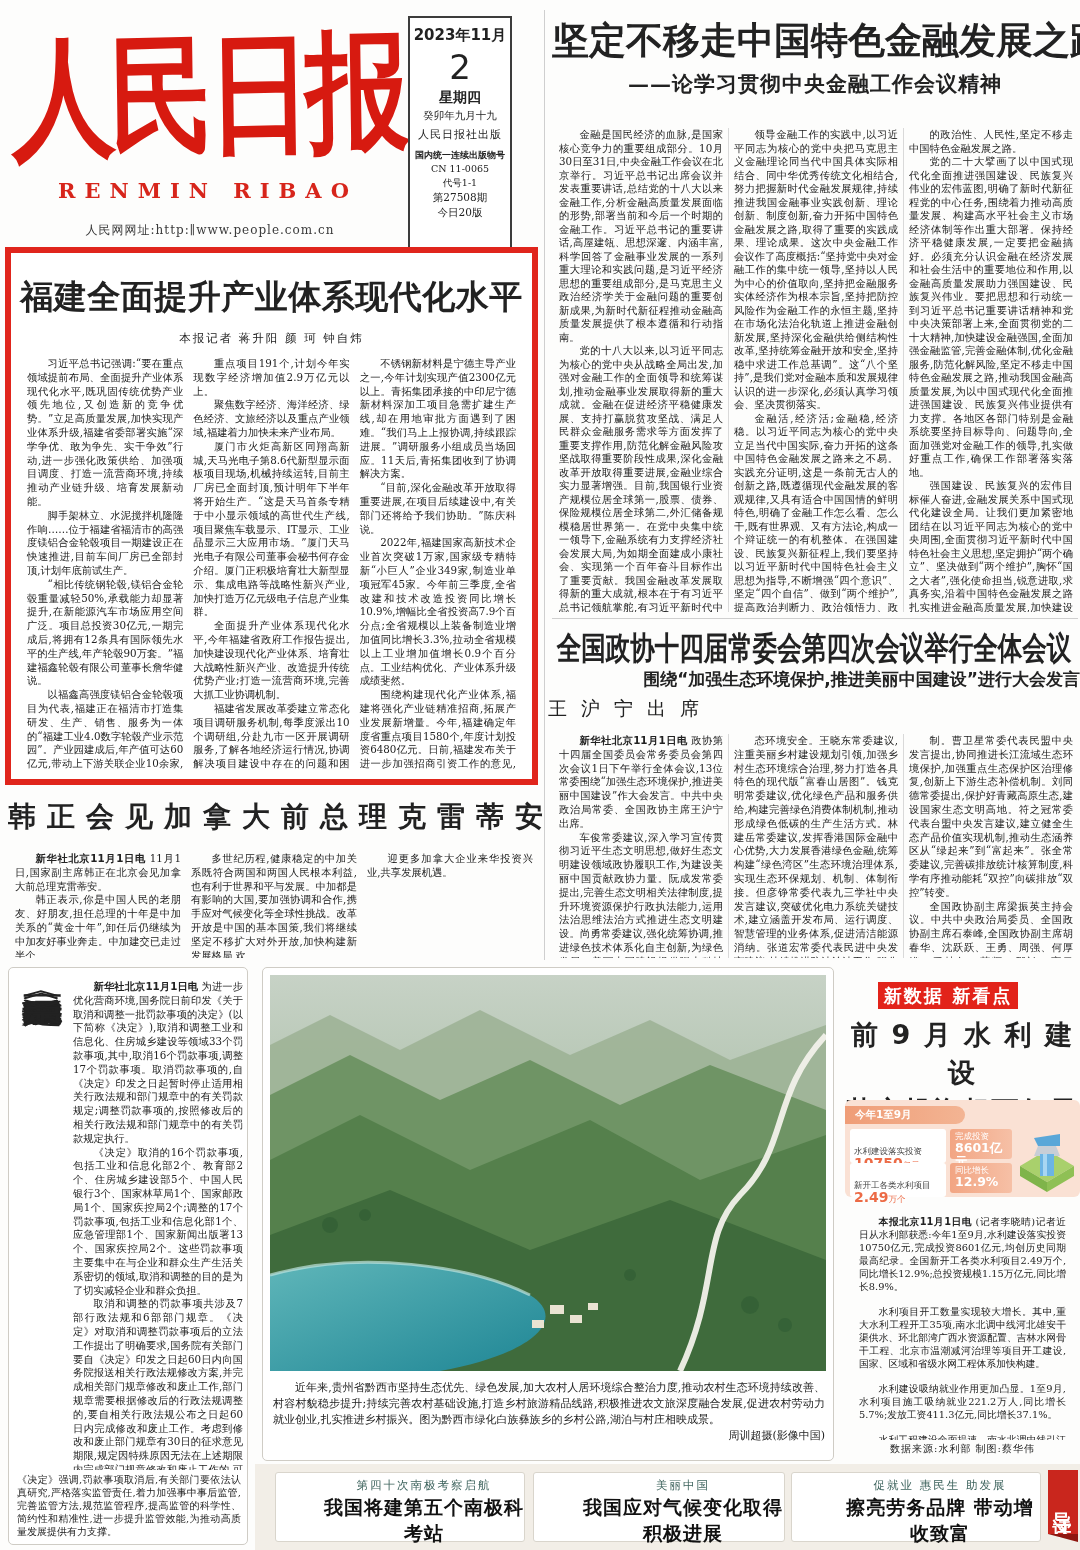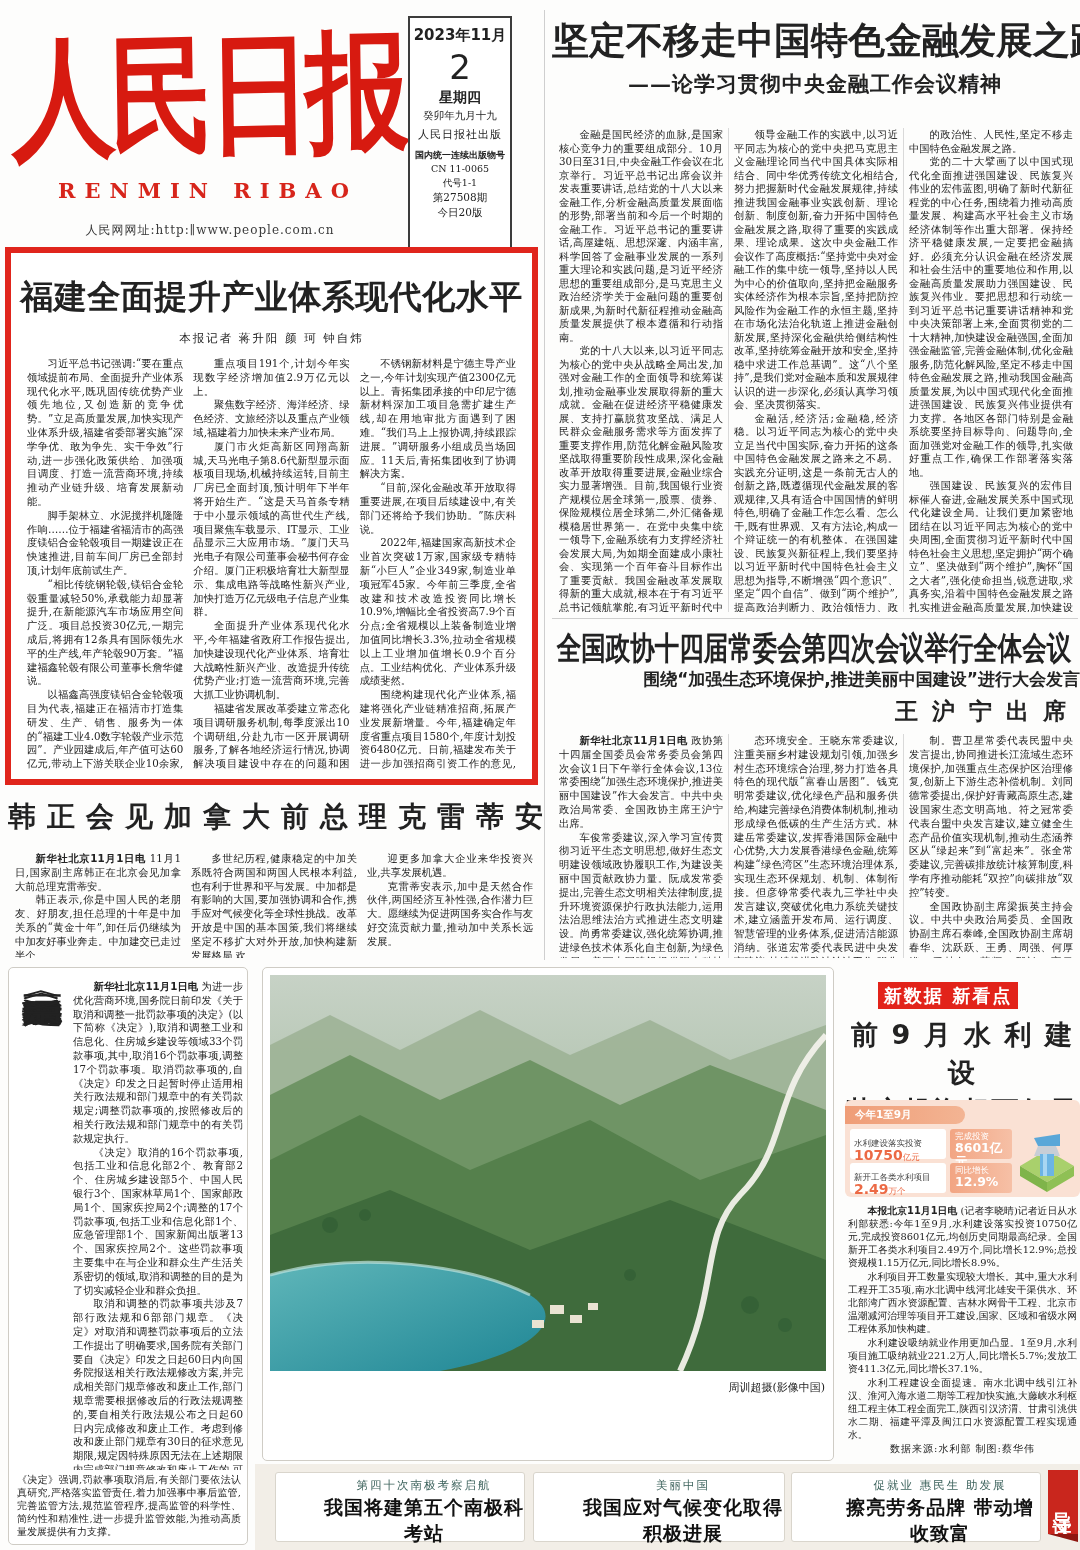--- a/index.html
+++ b/index.html
@@ -50,22 +50,22 @@
   
   .hz-title{left:8px;top:798px;width:530px;text-align:center;font-weight:bold;font-size:28px;
             letter-spacing:11px;white-space:nowrap;}
   .hz-cols{left:10px;top:852px;width:528px;height:106px;}
   .hz-cols .col{width:166px;padding:0 5px;}
   
   .zx-title{left:548px;top:626px;width:532px;text-align:center;font-weight:bold;font-size:24.5px;
             transform:scaleY(1.3);transform-origin:top;white-space:nowrap;}
   .zx-sub{left:548px;top:668px;width:532px;text-align:right;font-family:"DejaVu Sans",sans-serif;
           font-weight:bold;font-size:17px;}
-  .zx-name{left:548px;top:696px;width:532px;text-align:right;font-family:"DejaVu Sans",sans-serif;
-           font-weight:bold;font-size:23px;letter-spacing:14px;}
+  .zx-name{left:548px;top:696px;width:532px;text-align:left;font-family:"DejaVu Sans",sans-serif;
+           font-weight:normal;font-size:19px;letter-spacing:14px;}
   .zx-cols{left:554px;top:734px;width:524px;height:224px;}
   .zx-cols .col{width:164px;padding:0 5px;}
   
   .gw-box{left:8px;top:967px;width:240px;height:578px;border:1px solid #cfccc5;border-radius:5px;
           background:#fff;box-sizing:border-box;}
   .gw-vtitle{position:absolute;left:6px;top:16px;height:470px;width:56px;
              writing-mode:vertical-rl;font-family:"DejaVu Sans",sans-serif;font-weight:bold;
              font-size:40px;letter-spacing:0;transform:scaleY(0.56);transform-origin:top;
              line-height:56px;white-space:nowrap;}
   .gw-body{position:absolute;left:64px;top:12px;width:170px;height:490px;}
@@ -82,30 +82,30 @@
   .wt-tag{left:878px;top:982px;width:140px;height:27px;background:#e2231a;color:#fff;
           font-family:"DejaVu Sans",sans-serif;font-weight:bold;font-size:18px;letter-spacing:2px;
           display:flex;align-items:center;justify-content:center;}
   .wt-title{left:845px;top:1016px;width:235px;text-align:center;font-family:"DejaVu Sans",sans-serif;
             font-weight:bold;font-size:27px;line-height:38px;letter-spacing:2px;}
   .wt-info{left:845px;top:1100px;width:235px;height:97px;background:#fae1d4;border-radius:6px;box-sizing:border-box;}
   .wt-band{position:absolute;left:0px;top:6px;width:120px;height:18px;background:linear-gradient(90deg,#ef9d77,#f3b493);
            border-radius:0 9px 9px 0;color:#fff;font-family:"DejaVu Sans",sans-serif;font-weight:bold;
            font-size:10.5px;display:flex;align-items:center;padding-left:10px;box-sizing:border-box;}
   .wt-row{position:absolute;display:flex;}
-  .wt-white{background:#fff;border-radius:3px;width:96px;height:30px;padding:9px 4px;box-sizing:border-box;}
+  .wt-white{background:#fff;border-radius:3px;width:96px;height:30px;padding:17px 4px;box-sizing:border-box;}
   .wt-white .lbl{font-size:8.5px;color:#444;font-family:"DejaVu Sans",sans-serif;line-height:10px;}
   .wt-white .val{font-size:14px;font-weight:bold;color:#ec6a45;font-family:"DejaVu Sans",sans-serif;line-height:15px;}
   .wt-white .val small{font-size:8.5px;font-weight:normal;}
   .wt-salmon{background:linear-gradient(90deg,#f2a583,#f6c0a6);border-radius:3px;width:62px;height:30px;
              padding:2px 5px;margin-left:4px;box-sizing:border-box;color:#fff;font-family:"DejaVu Sans",sans-serif;}
   .wt-salmon .lbl{font-size:8.5px;line-height:10px;}
   .wt-salmon .val{font-size:12.5px;font-weight:bold;line-height:14px;}
   .wt-body{left:847px;top:1203px;width:231px;height:237px;}
-  .wt-body p{font-size:9.8px;line-height:13px;margin:1px;text-indent:2em;text-align:justify;}
+  .wt-body p{font-size:9.8px;line-height:13px;margin:12px;text-indent:2em;text-align:justify;}
   .wt-src{left:847px;top:1442px;width:231px;font-size:10px;text-align:center;letter-spacing:1px;}
   
   .strip{left:255px;top:1464px;width:825px;height:86px;background:#f2eee7;}
   .teaser{position:absolute;top:1472px;height:70px;background:#fff;border:1px solid #d9d5cc;border-radius:3px;
           text-align:center;box-sizing:border-box;padding-top:5px;padding-left:48px;}
   .t-eyebrow{font-size:11.5px;color:#3d635d;letter-spacing:2px;}
   .t-title{font-family:"DejaVu Sans",sans-serif;font-weight:bold;font-size:19px;color:#111;
            letter-spacing:1px;margin-top:2px;}
   .t-page{font-size:10px;color:#2f8a83;margin-top:4px;letter-spacing:2px;}
   .daodu{left:1048px;top:1470px;width:30px;height:64px;background:#c9261d;color:#fff;
@@ -192,21 +192,20 @@
   <div class="abs cols hz-cols">
     <div class="col body10">
         <p><b>新华社北京11月1日电</b> 11月1日,国家副主席韩正在北京会见加拿大前总理克雷蒂安。</p>
         <p>韩正表示,你是中国人民的老朋友、好朋友,担任总理的十年是中加关系的“黄金十年”,卸任后仍继续为中加友好事业奔走。中加建交已走过半个</p>
       </div>
     <div class="col body10">
         <p>多世纪历程,健康稳定的中加关系既符合两国和两国人民根本利益,也有利于世界和平与发展。中加都是有影响的大国,要加强协调和合作,携手应对气候变化等全球性挑战。改革开放是中国的基本国策,我们将继续坚定不移扩大对外开放,加快构建新发展格局,欢</p>
       </div>
     <div class="col body10">
         <p>迎更多加拿大企业来华投资兴业,共享发展机遇。</p>
-        <p>克雷蒂安表示,加中是天然合作伙伴,两国经济互补性强,合作潜力巨大。愿继续为促进两国务实合作与友好交流贡献力量,推动加中关系长远发展。</p>
       </div>
   </div>
 
   <div class="abs zx-title">全国政协十四届常委会第四次会议举行全体会议</div>
   <div class="abs zx-sub">围绕“加强生态环境保护,推进美丽中国建设”进行大会发言</div>
   <div class="abs zx-name">王沪宁出席</div>
   <div class="abs cols zx-cols">
     <div class="col body10">
         <p><b>新华社北京11月1日电</b> 政协第十四届全国委员会常务委员会第四次会议1日下午举行全体会议,13位常委围绕“加强生态环境保护,推进美丽中国建设”作大会发言。中共中央政治局常委、全国政协主席王沪宁出席。</p>
         <p>车俊常委建议,深入学习宣传贯彻习近平生态文明思想,做好生态文明建设领域政协履职工作,为建设美丽中国贡献政协力量。阮成发常委提出,完善生态文明相关法律制度,提升环境资源保护行政执法能力,运用法治思维法治方式推进生态文明建设。尚勇常委建议,强化统筹协调,推进绿色技术体系化自主创新,为绿色发展、美丽中国建设提供强大科技驱动力。王金南常委提出,加强新污染物协同治理,狠抓关键核心技术攻关,保障公众健康和生</p>
@@ -262,20 +261,21 @@
         <g fill="#2f5c33" opacity="0.6">
           <circle cx="60" cy="250" r="8"></circle>
             <circle cx="95" cy="240" r="6"></circle>
             <circle cx="480" cy="330" r="9"></circle>
           <circle cx="515" cy="350" r="7"></circle>
             <circle cx="360" cy="300" r="6"></circle>
         </g>
       </svg>
     </div>
     <div class="ph-cap">
+      <p>近年来,贵州省黔西市坚持生态优先、绿色发展,加大农村人居环境综合整治力度,推动农村生态环境持续改善、村容村貌稳步提升;持续完善农村基础设施,打造乡村旅游精品线路,积极推进农文旅深度融合发展,促进农村劳动力就业创业,扎实推进乡村振兴。图为黔西市绿化白族彝族乡的乡村公路,湖泊与村庄相映成景。</p>
       <p class="ph-credit">周训超摄(影像中国)</p>
     </div>
   </div>
 
   <div class="abs wt-tag">新数据 新看点</div>
   <div class="abs wt-title">
     <div>前 9 月 水 利 建 设</div>
     <div>落实投资超万亿元</div>
   </div>
   <div class="abs wt-info">

